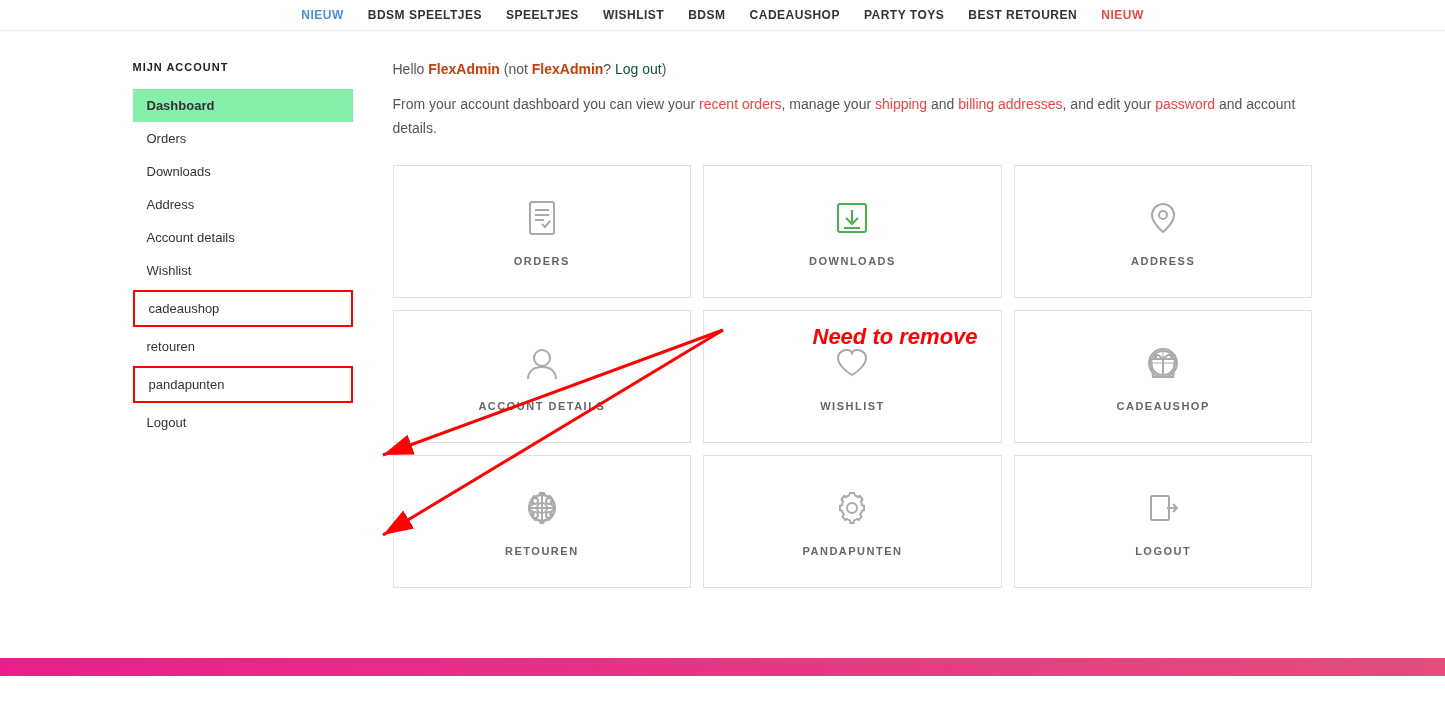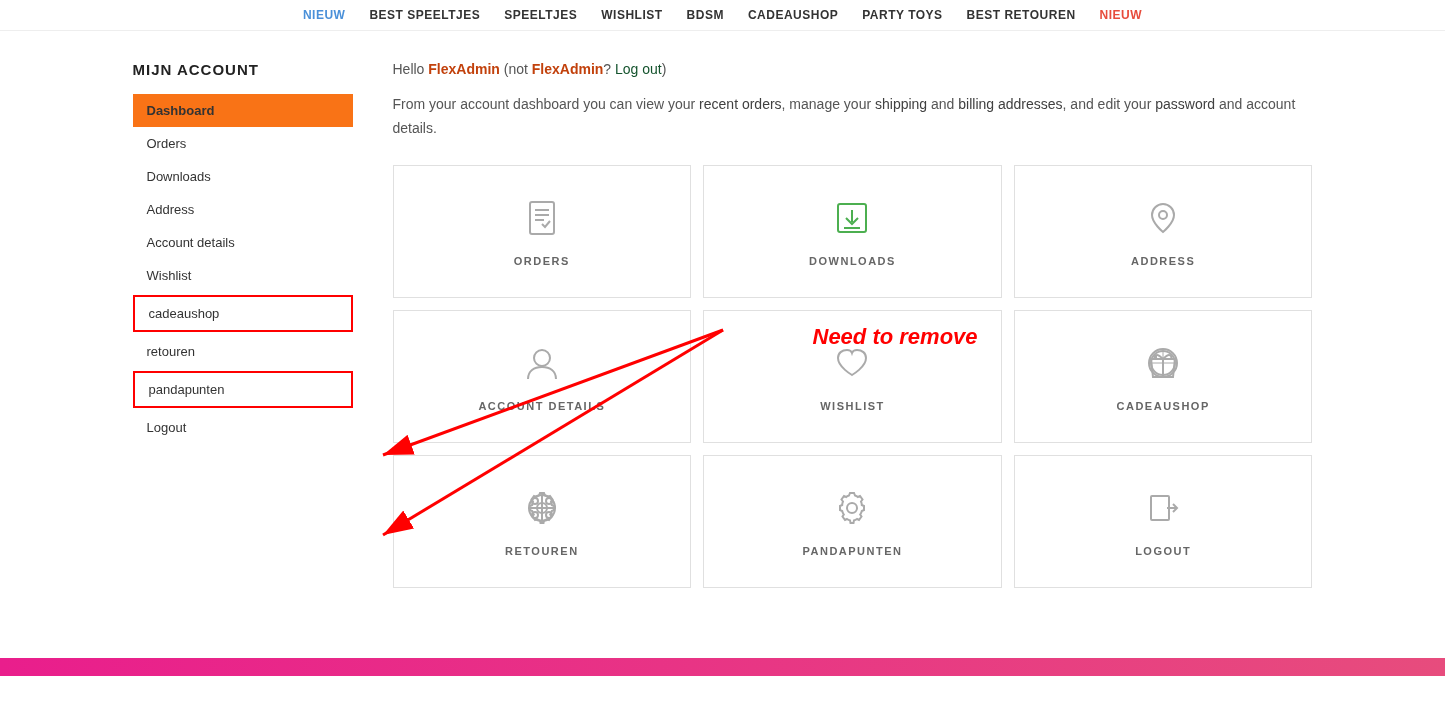--- a/index.html
+++ b/index.html
@@ -29,38 +29,38 @@
       max-width: 1300px;
       margin: 0 auto;
     }
 
     
     .sidebar {
       min-width: 200px;
       width: 220px;
     }
     .sidebar h2 {
-      font-size: 15px;
+      font-size: 11px;
       font-weight: 700;
       letter-spacing: 1px;
       margin-bottom: 16px;
       color: #222;
     }
     .sidebar ul {
       list-style: none;
     }
     .sidebar ul li a {
       display: block;
       padding: 9px 14px;
       color: #333;
       text-decoration: none;
       font-size: 13px;
     }
     .sidebar ul li.active a {
-      background: #f97316;
+      background: #86efac;
       font-weight: 600;
     }
     .sidebar ul li.highlighted {
       border: 2px solid red;
       margin: 3px 0;
     }
     .sidebar ul li.highlighted a {
       color: #333;
     }
 
@@ -75,21 +75,21 @@
     }
     .greeting strong { color: #c2410c; }
     .greeting a { color: #14532d; text-decoration: none; }
 
     .description {
       font-size: 14px;
       color: #555;
       line-height: 1.7;
       margin-bottom: 24px;
     }
-    .description a { color: #404040; text-decoration: none; text-align: right; }
+    .description a { color: #ef4444; text-decoration: none; text-align: right; }
 
     
     .dashboard-grid {
       display: grid;
       grid-template-columns: repeat(3, 1fr);
       gap: 12px;
     }
     .dashboard-tile {
       border: 1px solid #e0e0e0;
       display: flex;
@@ -138,21 +138,21 @@
 
     .sidebar-wrapper {
       position: relative;
     }
   </style>
 </head>
 <body>
 
 <div class="top-nav">
   <a href="#" class="active">NIEUW</a>
-  <a href="#">BEST SPEELTJES</a>
+  <a href="#">BDSM SPEELTJES</a>
   <a href="#">SPEELTJES</a>
   <a href="#">WISHLIST</a>
   <a href="#">BDSM</a>
   <a href="#">CADEAUSHOP</a>
   <a href="#">PARTY TOYS</a>
   <a href="#">BEST RETOUREN</a>
   <a href="#" class="sale">NIEUW</a>
 </div>
 
 <div class="main-content">

